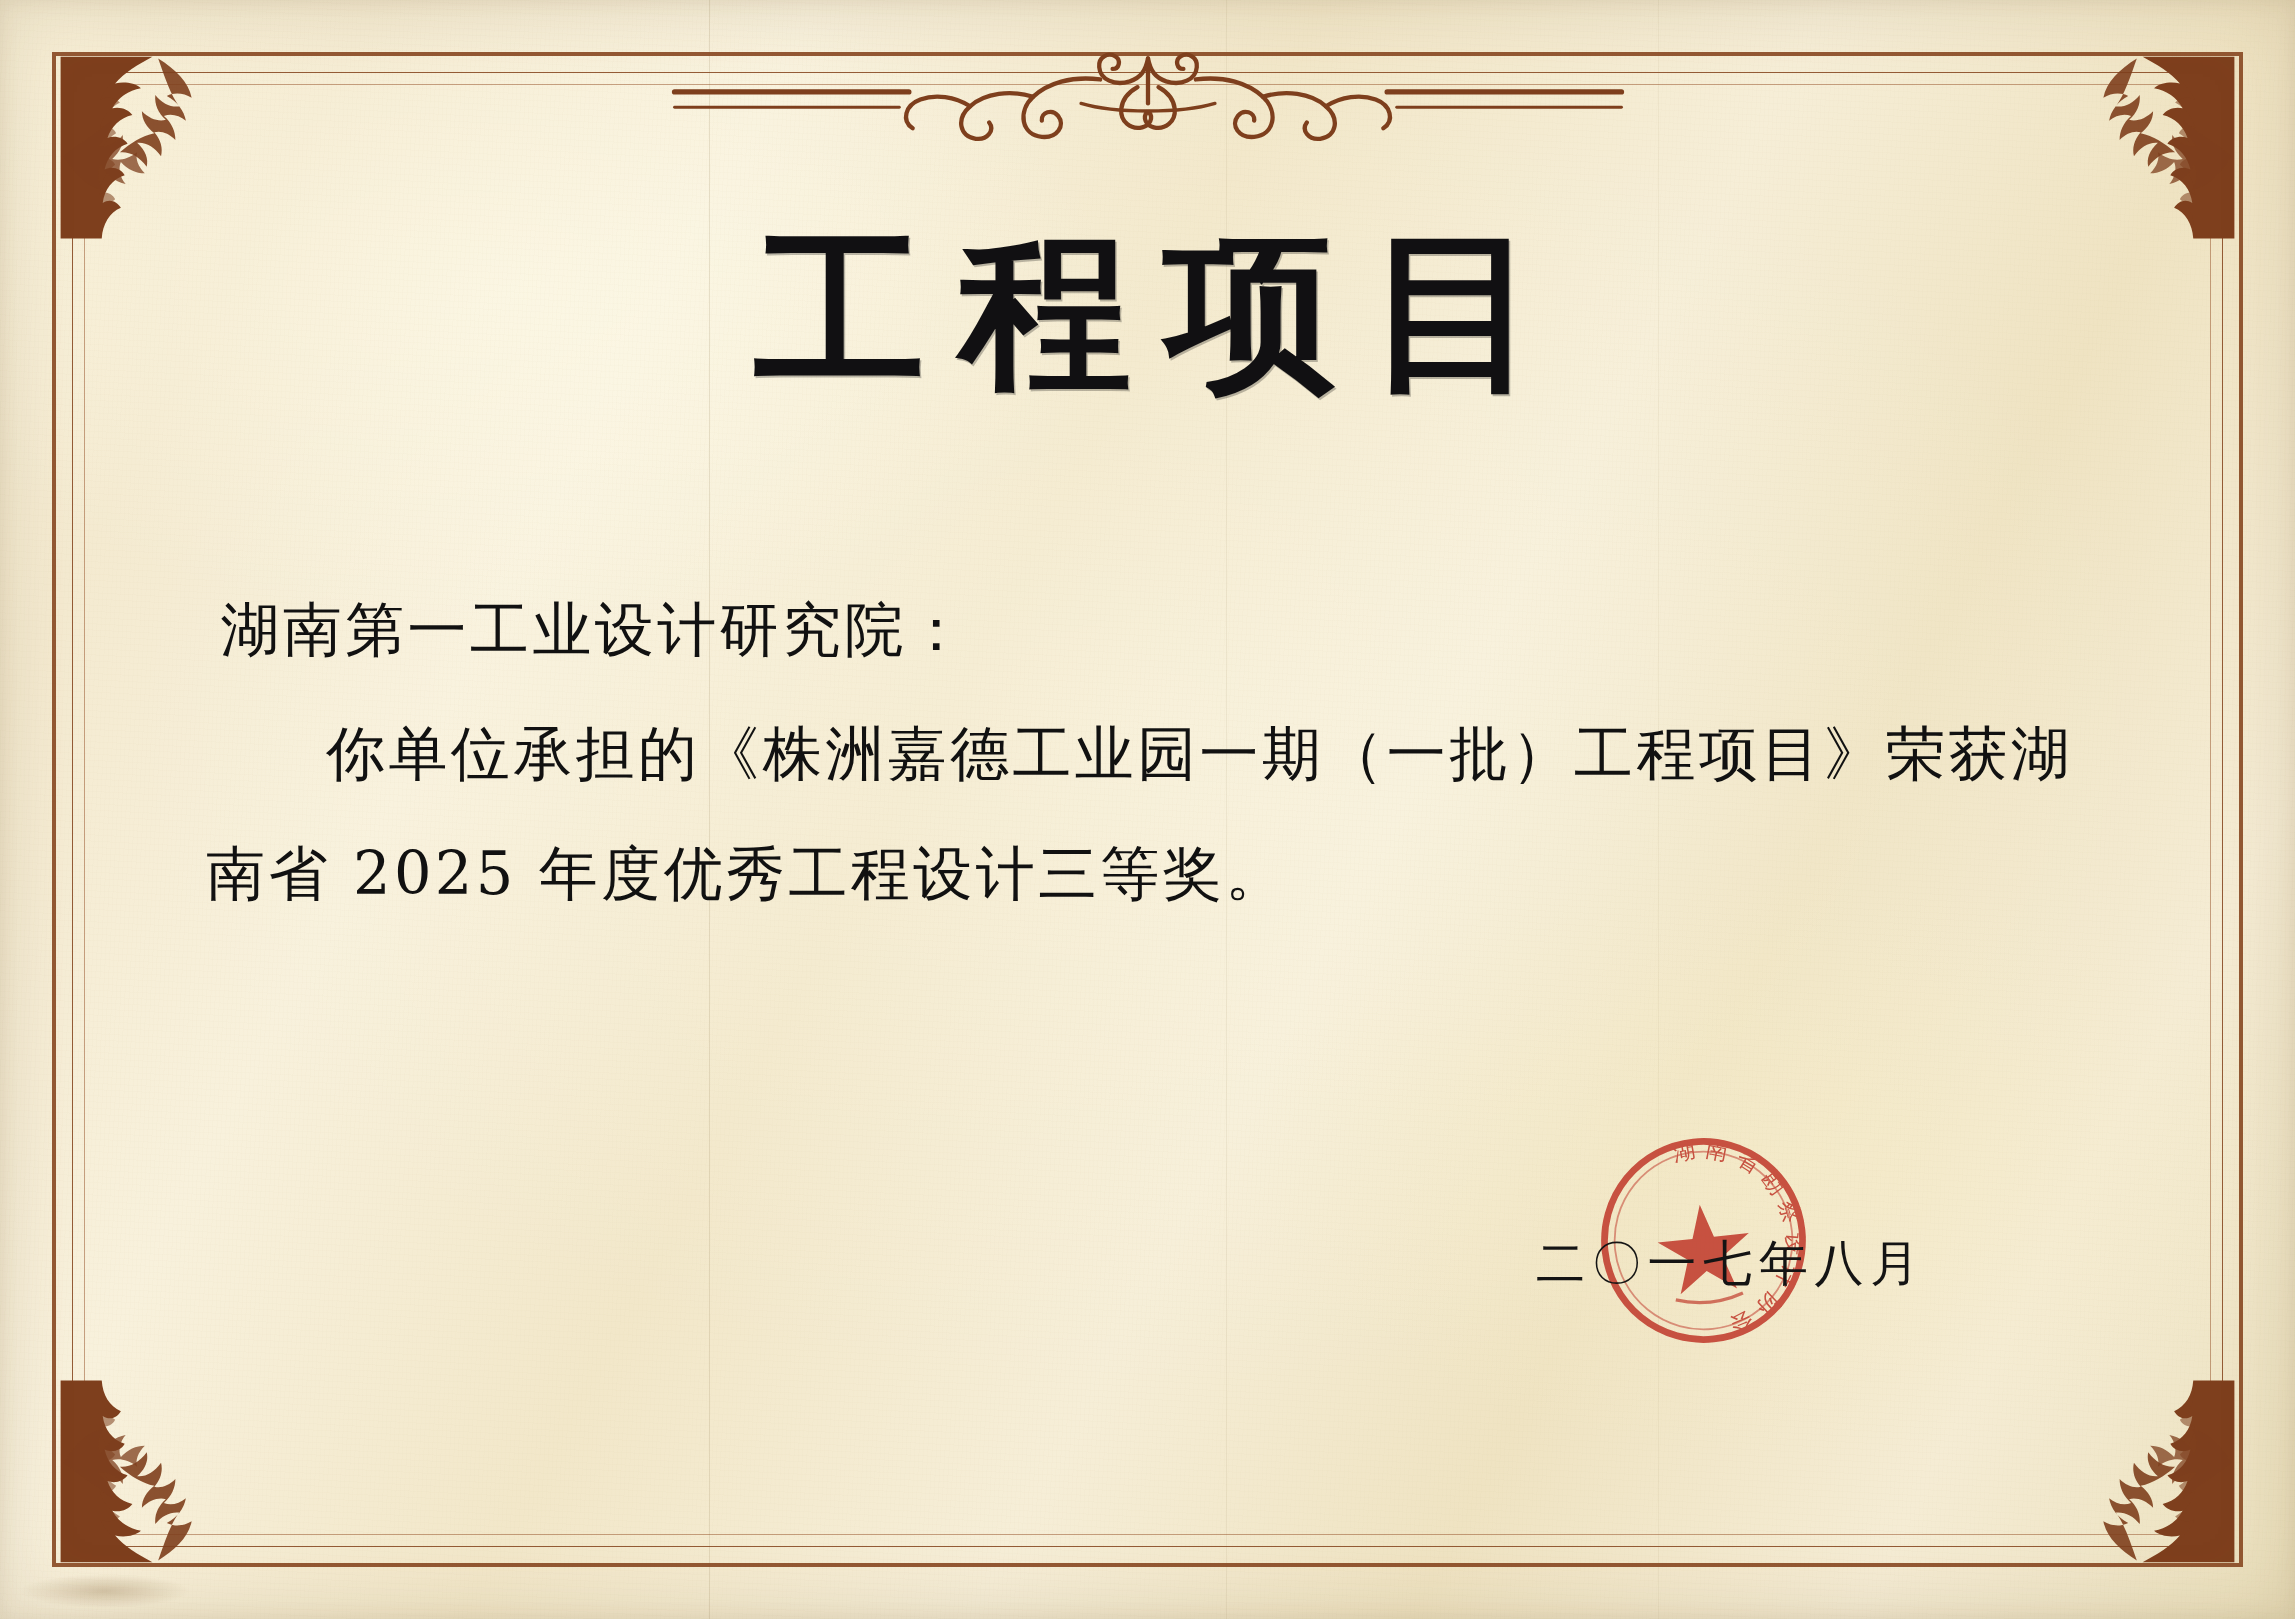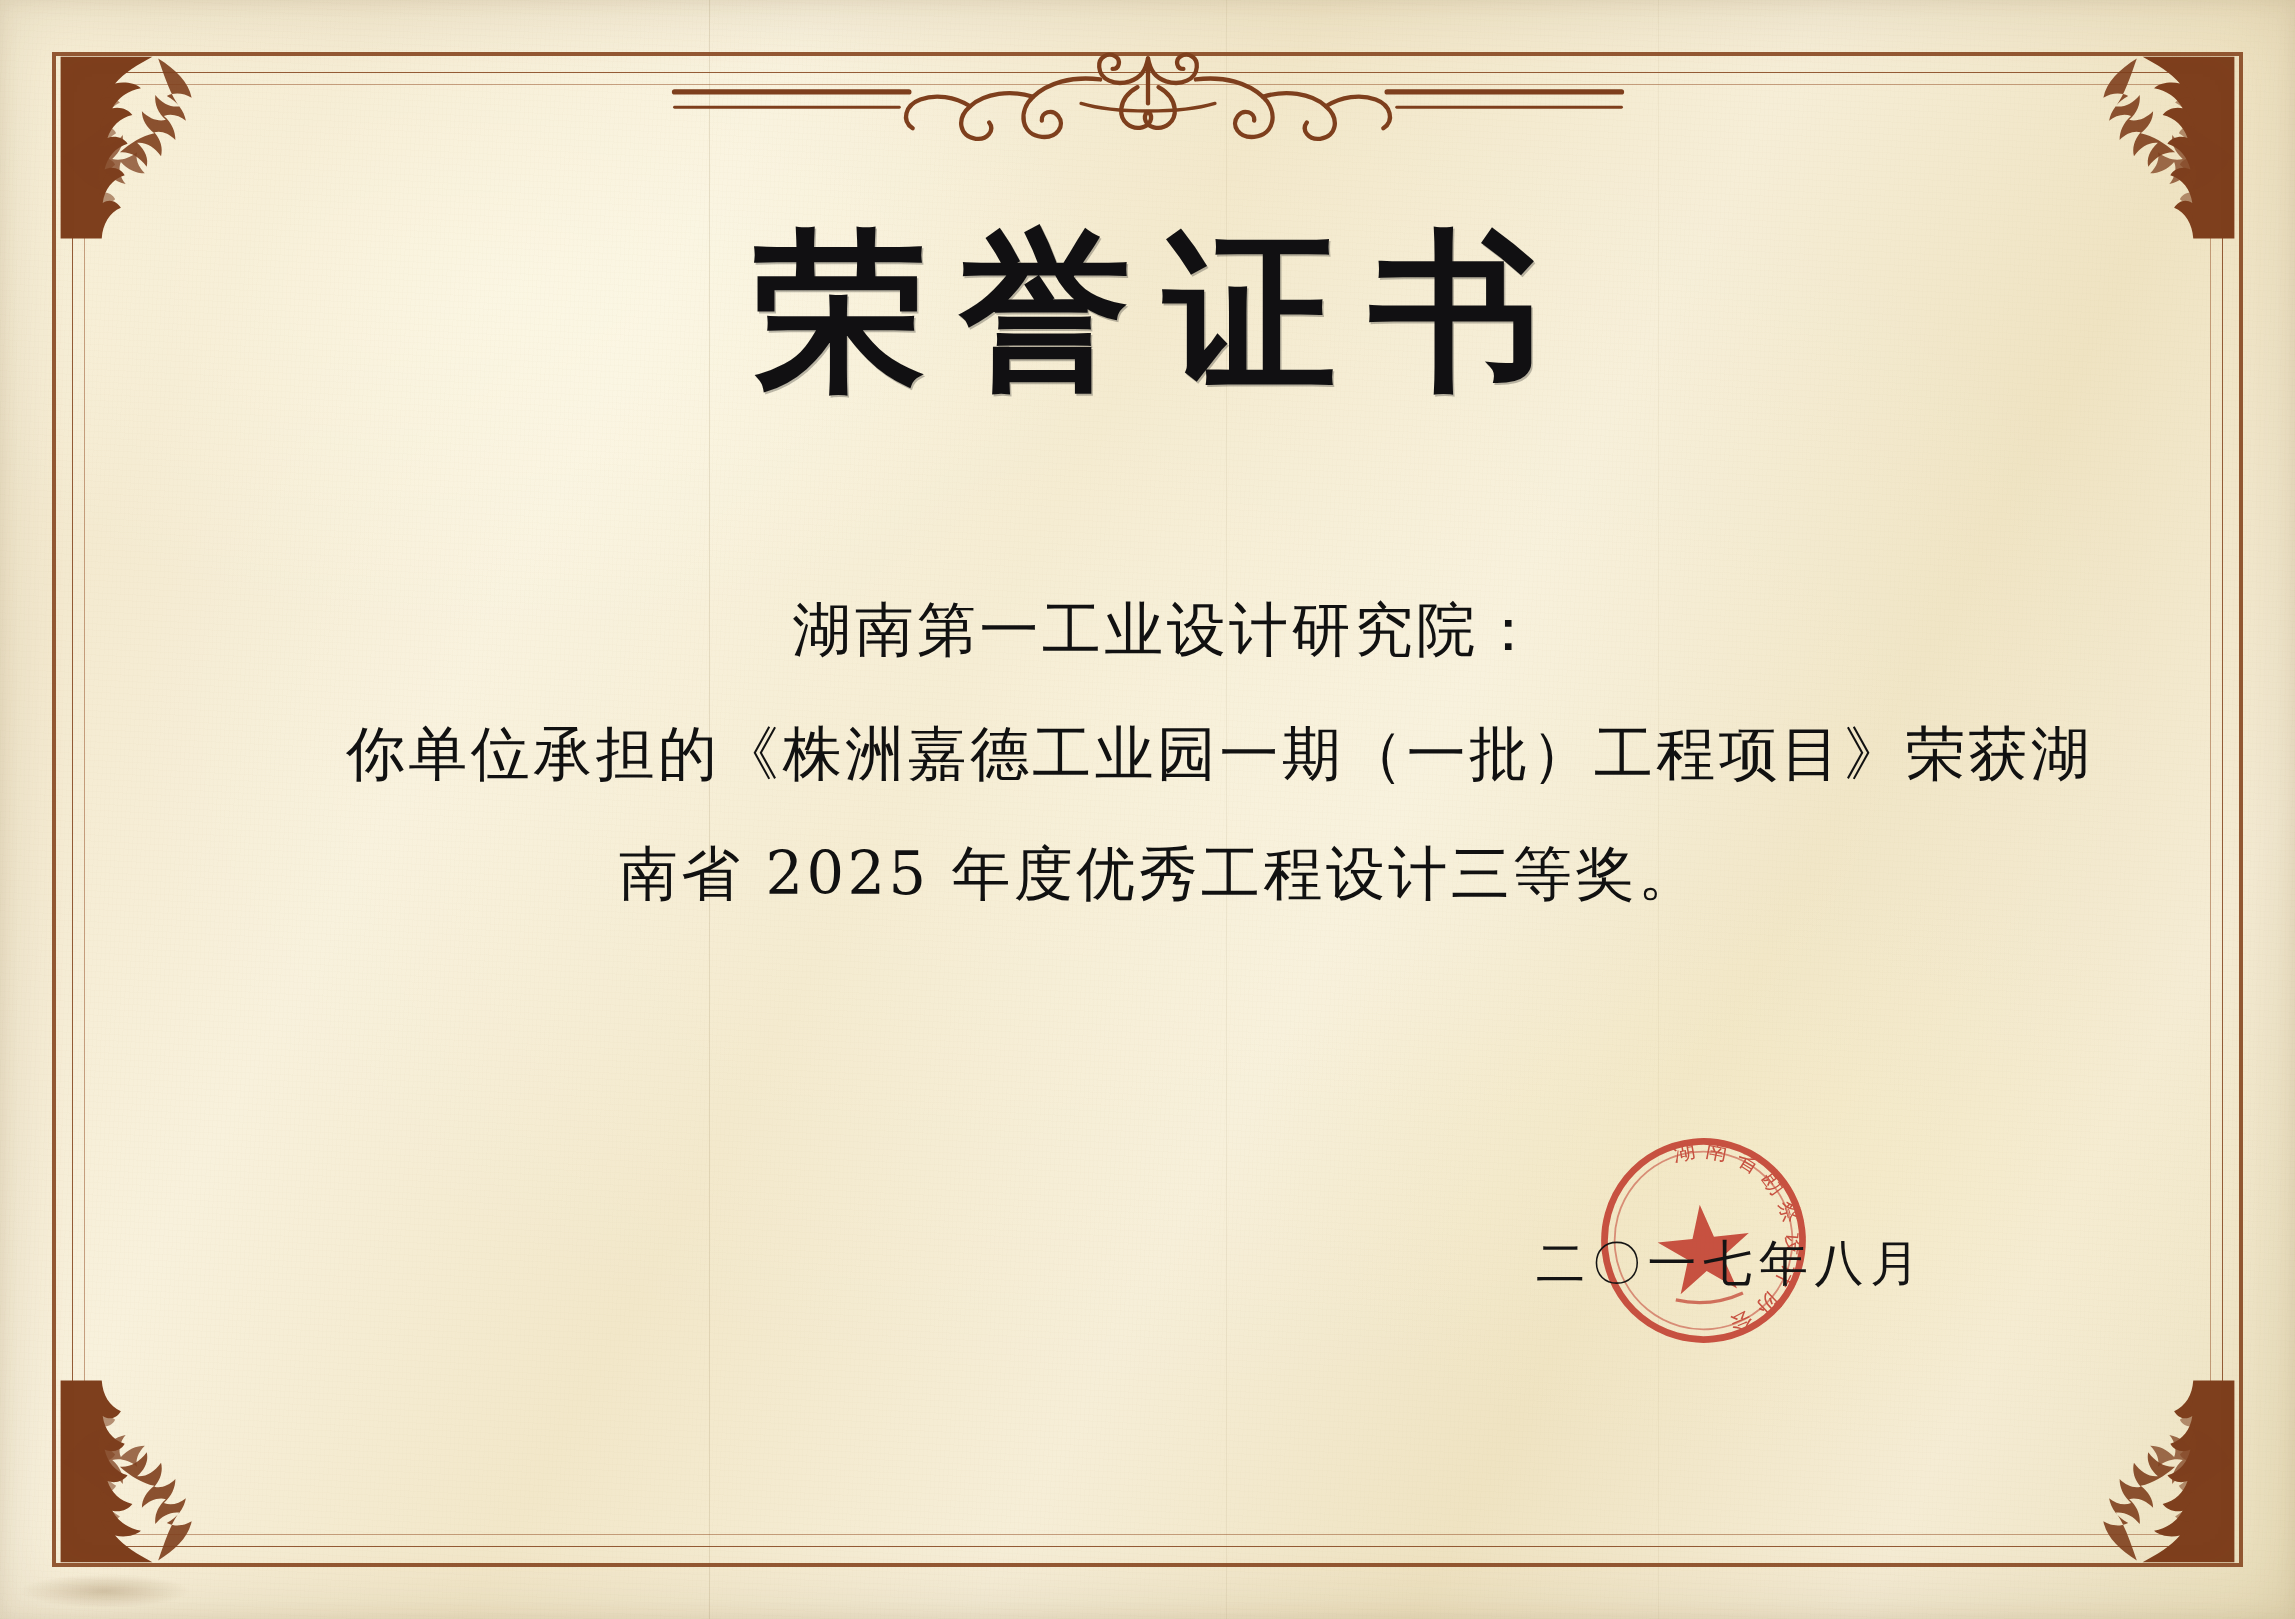--- a/index.html
+++ b/index.html
@@ -121,21 +121,20 @@
   .body-block {
     position: absolute;
     left: 206px;
     right: 182px;
     top: 570px;
     color: #111;
     font-family: "DejaVu Serif", "Liberation Serif", serif;
     font-size: 59px;
     line-height: 120px;
     letter-spacing: 3.4px;
-    text-align: center;
   }
   .salutation {
     margin: 0 0 0 14.4px;
     font-weight: 500;
   }
   .paragraph {
     margin: 3.8px 0 0 0;
     text-indent: 120px;
     font-weight: 500;
   }
@@ -237,21 +236,21 @@
         <path d="M1372 126 C 1404 106 1444 100 1476 112 C 1508 124 1516 156 1492 172"></path>
         <path d="M10 96 L500 96" stroke-width="11"></path>
         <path d="M1500 96 L1990 96" stroke-width="11"></path>
         <path d="M10 128 L480 128" stroke-width="6"></path>
         <path d="M1520 128 L1990 128" stroke-width="6"></path>
         <path d="M860 120 C 900 132 946 136 1000 136 C 1054 136 1100 132 1140 120" stroke-width="7"></path>
       </g>
     </svg>
   </div>
 
-  <div class="title">荣誉证书</div>
+  <div class="title">工程项目</div>
 
   <div class="body-block">
     <p class="salutation">湖南第一工业设计研究院：</p>
     <p class="paragraph">你单位承担的《株洲嘉德工业园一期（一批）工程项目》荣获湖南省 2025 年度优秀工程设计三等奖。</p>
   </div>
 
   <div class="seal">
     <svg viewBox="0 0 200 200" xmlns="http://www.w3.org/2000/svg">
       <defs>
         <path id="sealArc" d="M 100,100 m -74,0 a 74,74 0 1,1 148,0 a 74,74 0 1,1 -148,0"></path>

